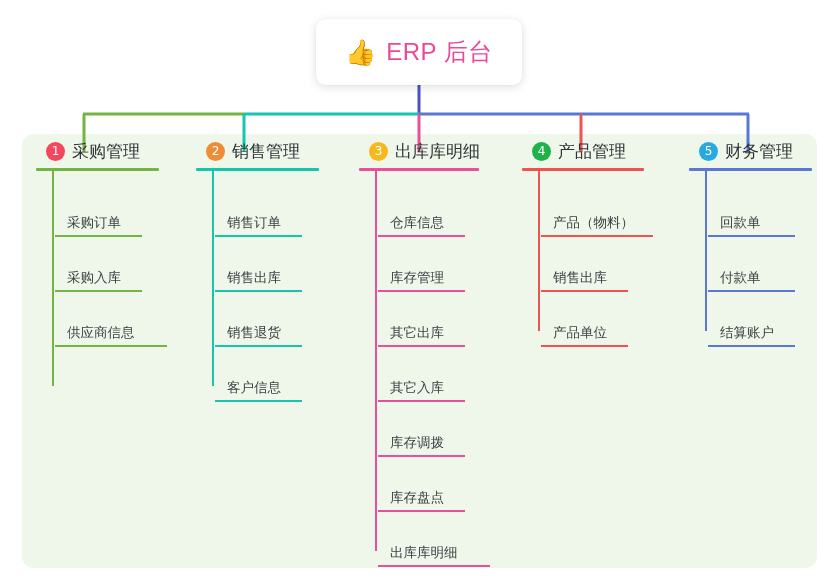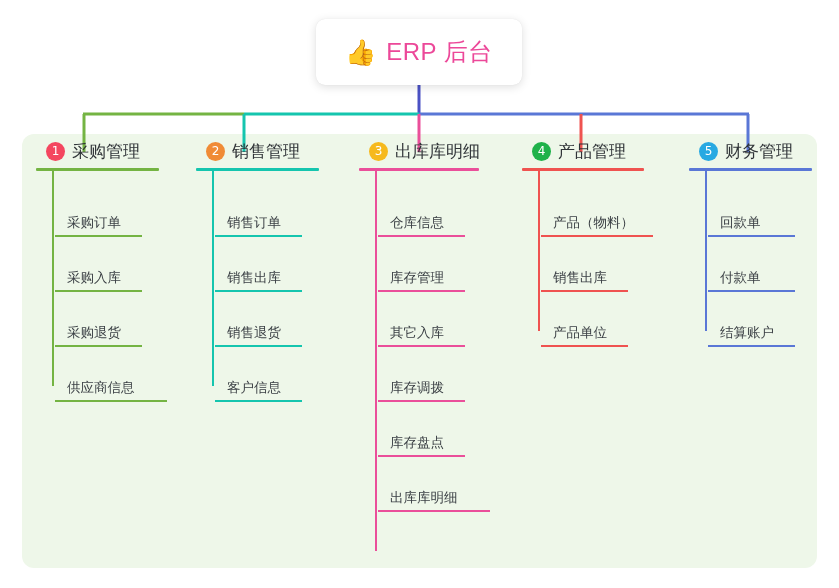--- a/index.html
+++ b/index.html
@@ -176,24 +176,20 @@
         <div class="spine" style="background: rgb(116, 180, 67); height: 215px;"></div>
         <div class="item">
           <span class="item-label">采购订单</span>
           <div class="item-rule" style="background: rgb(116, 180, 67);"></div>
         </div>
         <div class="item">
           <span class="item-label">采购入库</span>
           <div class="item-rule" style="background: rgb(116, 180, 67);"></div>
         </div>
         <div class="item">
-          <span class="item-label">采购退货</span>
-          <div class="item-rule" style="background: rgb(116, 180, 67);"></div>
-        </div>
-        <div class="item">
           <span class="item-label">供应商信息</span>
           <div class="item-rule wide" style="background: rgb(116, 180, 67);"></div>
         </div>
       </div>
     </div>
     <div class="column" style="left: 171px;">
       <div class="col-head">
         <span class="badge" style="background: rgb(240, 139, 54);">2</span>
         <span class="col-title">销售管理</span>
       </div>
@@ -228,20 +224,24 @@
         <div class="spine" style="background: rgb(234, 79, 154); height: 380px;"></div>
         <div class="item">
           <span class="item-label">仓库信息</span>
           <div class="item-rule" style="background: rgb(234, 79, 154);"></div>
         </div>
         <div class="item">
           <span class="item-label">库存管理</span>
           <div class="item-rule" style="background: rgb(234, 79, 154);"></div>
         </div>
         <div class="item">
+          <span class="item-label">其它出库</span>
+          <div class="item-rule" style="background: rgb(234, 79, 154);"></div>
+        </div>
+        <div class="item">
           <span class="item-label">其它入库</span>
           <div class="item-rule" style="background: rgb(234, 79, 154);"></div>
         </div>
         <div class="item">
           <span class="item-label">库存调拨</span>
           <div class="item-rule" style="background: rgb(234, 79, 154);"></div>
         </div>
         <div class="item">
           <span class="item-label">库存盘点</span>
           <div class="item-rule" style="background: rgb(234, 79, 154);"></div>

